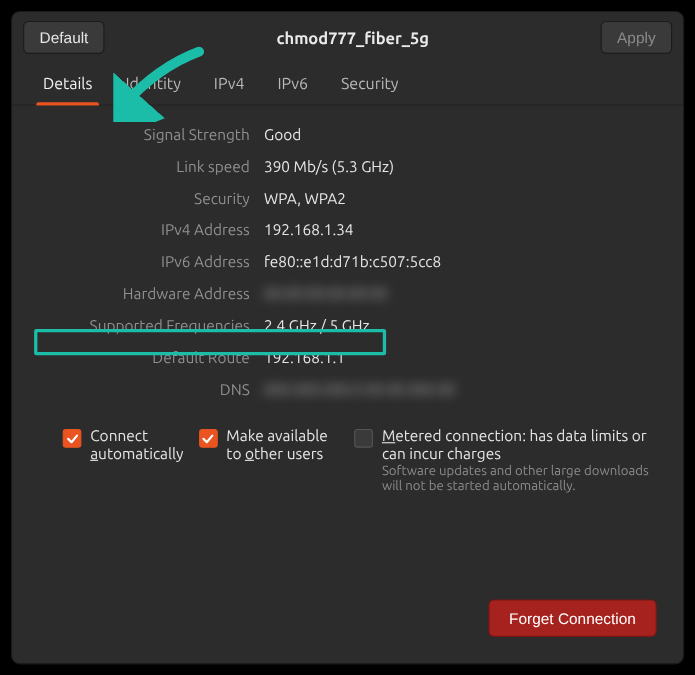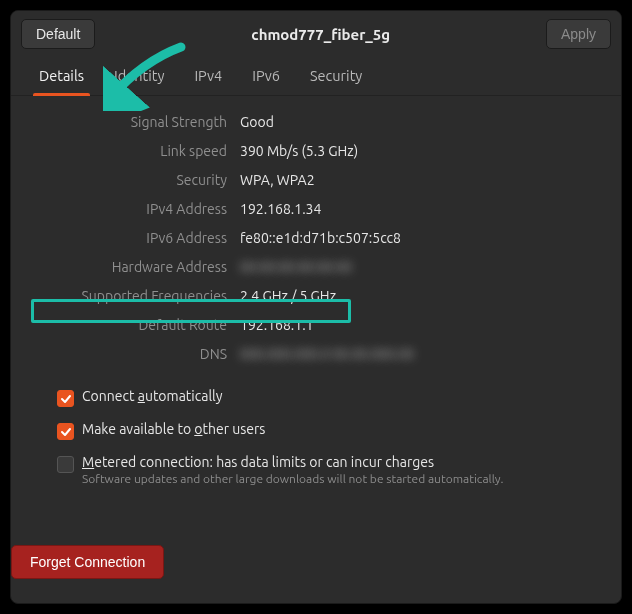--- a/index.html
+++ b/index.html
@@ -107,21 +107,21 @@
     pointer-events: none;
   }
   .blur {
     color: transparent;
     text-shadow: 0 0 10px rgba(200,200,200,0.9);
     user-select: none;
   }
   .options {
     margin-top: 26px;
     display: flex;
-    flex-direction: column;
+    flex-direction: row;
     gap: 14px;
     padding-left: 20px;
   }
   .check-row {
     display: flex;
     align-items: flex-start;
     gap: 8px;
   }
   .cbox {
     width: 17px; height: 17px;
@@ -143,20 +143,21 @@
   .ck-label { color: #e7e7e7; font-size:14px; }
   .ck-label .u { text-decoration: underline; }
   .sub {
     color: #8c8c8c;
     font-size: 12px;
     margin-top: 2px;
   }
   .footer {
     padding: 0 24px 24px 0;
     display: flex;
+    justify-content: flex-end;
   }
   .forget {
     background: #a6221f;
     border: 1px solid #7a1714;
     color: #fff;
     border-radius: 5px;
     padding: 8px 18px;
     font-size: 14px;
     cursor: pointer;
   }

